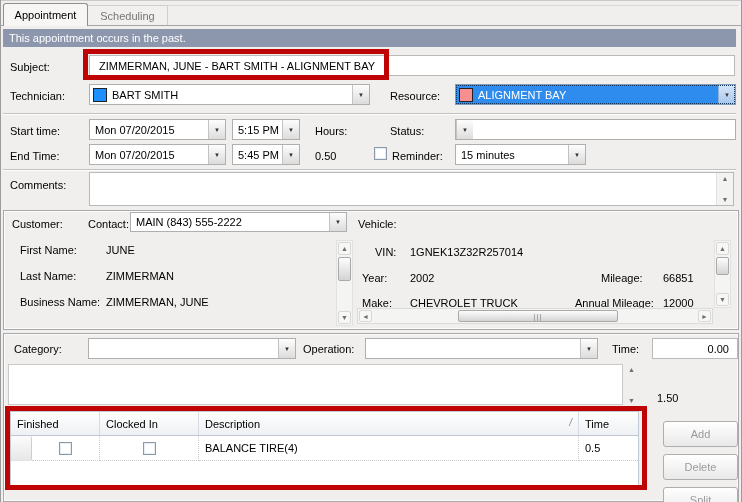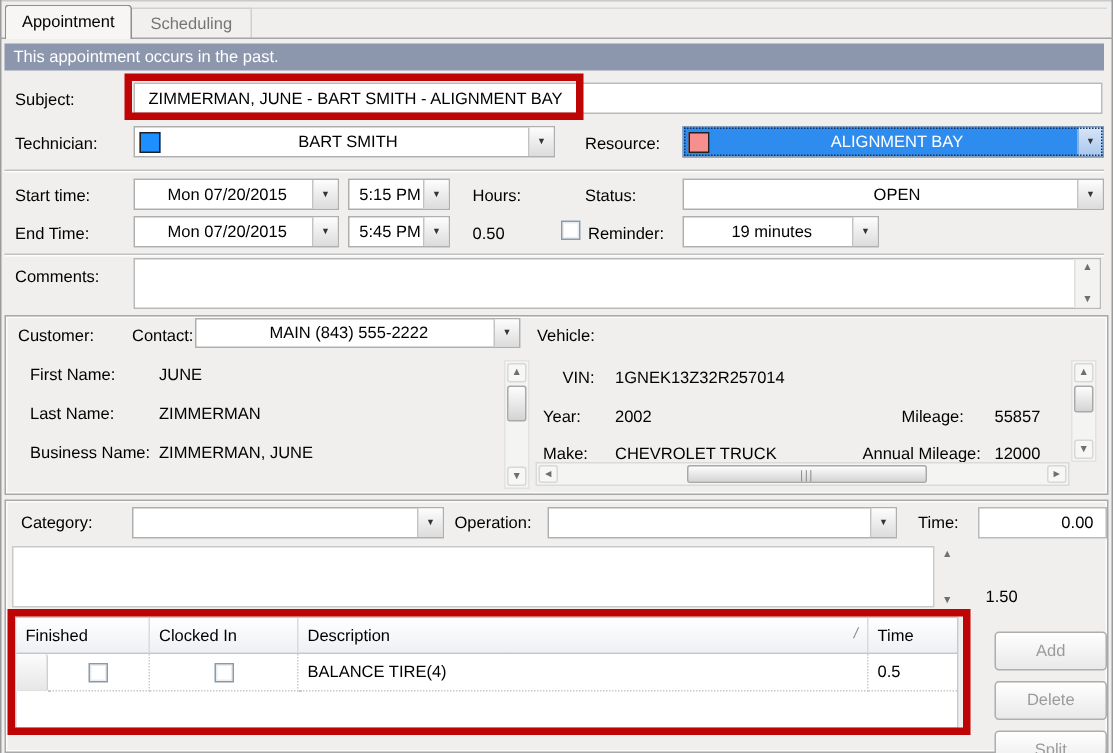--- a/index.html
+++ b/index.html
@@ -31,21 +31,21 @@
   
   .banner {
     position:absolute; left:3px; top:29px; width:733px; height:18px;
     background:#8C96AC; color:#FFFFFF; line-height:18px; padding-left:6px;
   }
 
   
   .tfield { position:absolute; background:#FFF; border:1px solid #B9B9B9; display:flex; align-items:center; }
   .tfield .txt { padding-left:9px; white-space:nowrap; overflow:hidden; }
   .combo { position:absolute; background:#FFF; border:1px solid #AFAFAF; display:flex; align-items:center; }
-  .combo .txt { flex:1; padding-left:5px; white-space:nowrap; overflow:hidden;text-align:center; }
+  .combo .txt { flex:1; padding-left:5px; white-space:nowrap; overflow:hidden; }
   .combo-btn {
     width:17px; align-self:stretch; flex:none;
     background:linear-gradient(#FDFDFD,#DCDCDC); border-left:1px solid #C3C3C3;
     display:flex; align-items:center; justify-content:center;
     font-size:6px; color:#333; cursor:default;
   }
   .swatch { width:14px; height:14px; margin-left:3px; border:1px solid #222; flex:none; }
   .combo-selected { background:#2F8CEF; outline:1px dotted #12325E; outline-offset:-2px; border:1px solid #7F9DB9; }
   .combo-selected .txt { color:#FFF; }
   .combo-selected .combo-btn { background:linear-gradient(#D7E5F7,#A9C7EE); border-left:1px solid #8FB0D8; }
@@ -130,38 +130,37 @@
     <span class="txt">Mon 07/20/2015</span>
     <span class="combo-btn">▼</span>
   </div>
   <div class="combo" style="left:232px; top:119px; width:68px; height:21px;">
     <span class="txt">5:15 PM</span>
     <span class="combo-btn">▼</span>
   </div>
   <div class="label" style="left:315px; top:125px;">Hours:</div>
   <div class="label" style="left:390px; top:125px;">Status:</div>
   <div class="combo" style="left:455px; top:119px; width:281px; height:21px;">
-    <span class="txt" style="padding-left:22px;">OPEN</span>
     <span class="combo-btn">▼</span>
   </div>
 
   <div class="label" style="left:10px; top:150px;">End Time:</div>
   <div class="combo" style="left:89px; top:144px; width:137px; height:21px;">
     <span class="txt">Mon 07/20/2015</span>
     <span class="combo-btn">▼</span>
   </div>
   <div class="combo" style="left:232px; top:144px; width:68px; height:21px;">
     <span class="txt">5:45 PM</span>
     <span class="combo-btn">▼</span>
   </div>
   <div class="value" style="left:315px; top:150px;">0.50</div>
   <div class="checkbox" style="left:374px; top:147px;"></div>
   <div class="label" style="left:392px; top:150px;">Reminder:</div>
   <div class="combo" style="left:455px; top:144px; width:131px; height:21px;">
-    <span class="txt">19 minutes</span>
+    <span class="txt">15 minutes</span>
     <span class="combo-btn">▼</span>
   </div>
 
   <div class="etched" style="top:169px;"></div>
 
   <div class="label" style="left:10px; top:179px;">Comments:</div>
   <div class="tfield" style="left:89px; top:172px; width:645px; height:34px; align-items:stretch;">
     <span class="txt" style="flex:1;"></span>
     <span style="width:17px; background:#F3F3F1; border-left:1px solid #E0E0E0; display:flex; flex-direction:column; justify-content:space-between; align-items:center; font-size:7px; color:#6F6F6F; padding:2px 0;">
       <span>▲</span>
@@ -190,21 +189,21 @@
     <span class="sb-btn" style="left:1px; top:1px; width:13px; height:13px;">▲</span>
     <span class="sb-thumb" style="left:1px; top:16px; width:13px; height:24px;"></span>
     <span class="sb-btn" style="left:1px; bottom:1px; width:13px; height:13px;">▼</span>
   </div>
 
   <div class="label" style="left:362px; top:246px;margin-left:13px;">VIN:</div>
   <div class="value" style="left:410px; top:246px;">1GNEK13Z32R257014</div>
   <div class="label" style="left:362px; top:272px;">Year:</div>
   <div class="value" style="left:410px; top:272px;">2002</div>
   <div class="label" style="left:577px; top:272px;padding-left:24px;">Mileage:</div>
-  <div class="value" style="left:663px; top:272px;">55857</div>
+  <div class="value" style="left:663px; top:272px;">66851</div>
   <div class="label" style="left:362px; top:297px;">Make:</div>
   <div class="value" style="left:410px; top:297px;">CHEVROLET TRUCK</div>
   <div class="label" style="left:575px; top:297px;">Annual Mileage:</div>
   <div class="value" style="left:663px; top:297px;">12000</div>
 
   <div class="sb-v" style="left:714px; top:240px; height:68px;">
     <span class="sb-btn" style="left:1px; top:1px; width:13px; height:13px;">▲</span>
     <span class="sb-thumb" style="left:1px; top:16px; width:13px; height:18px;"></span>
     <span class="sb-btn" style="left:1px; bottom:1px; width:13px; height:13px;">▼</span>
   </div>

